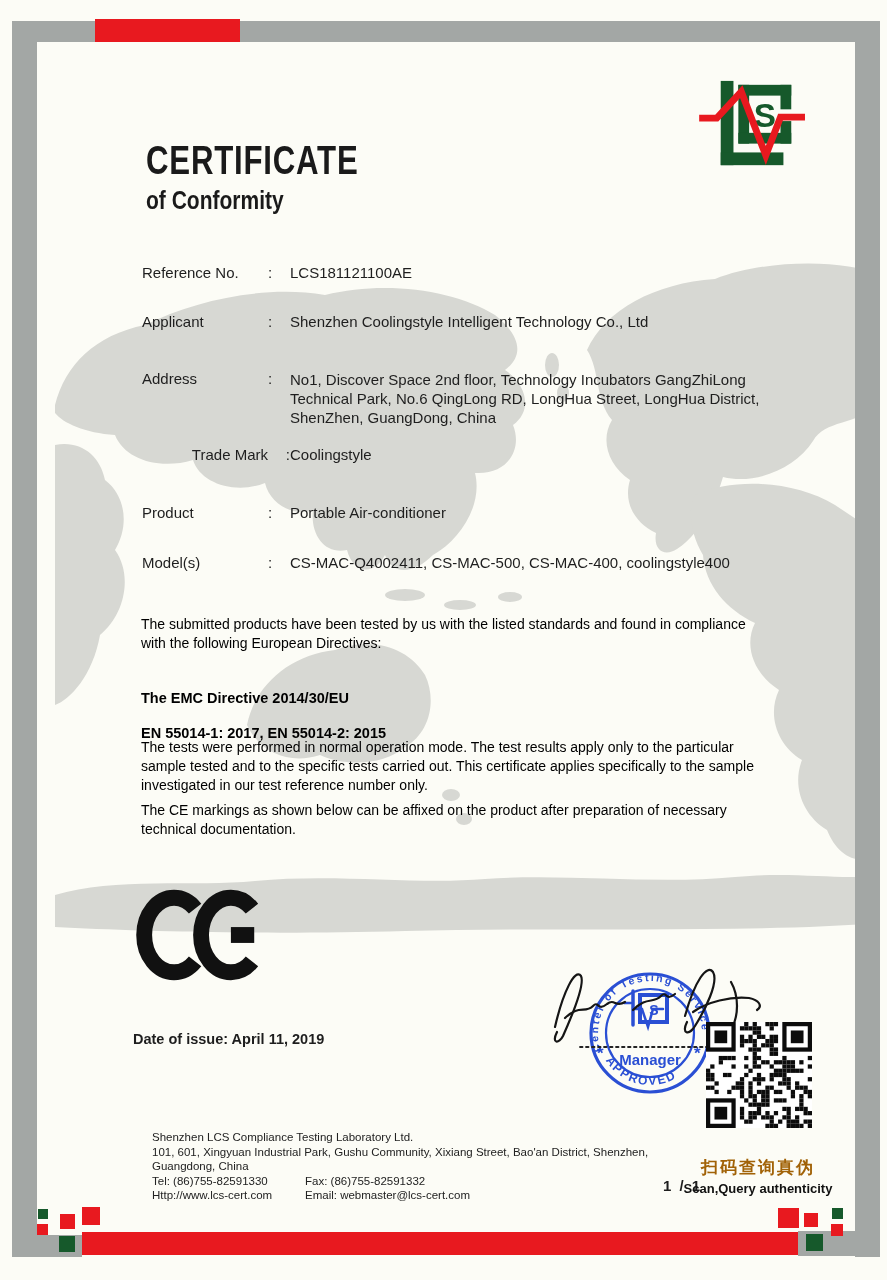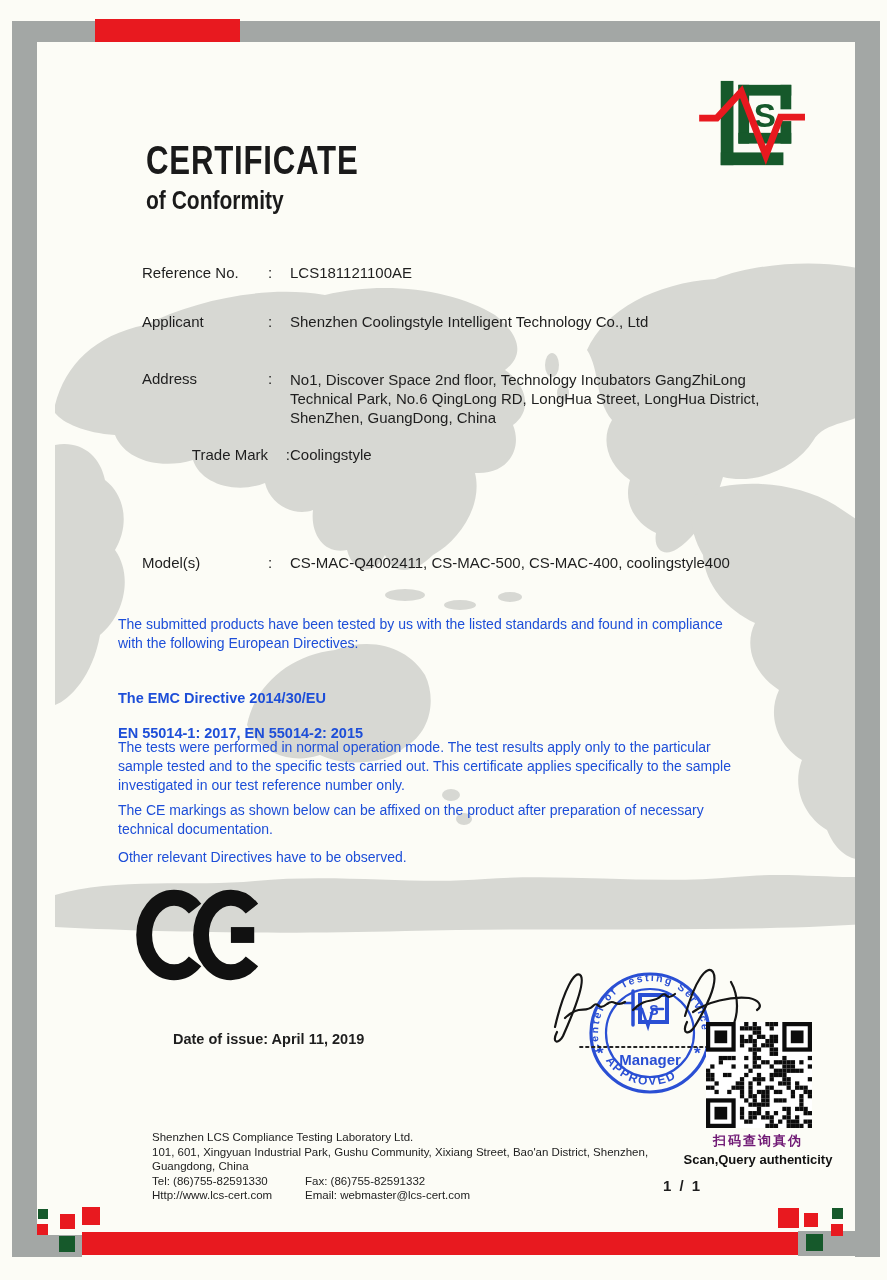--- a/index.html
+++ b/index.html
@@ -28,31 +28,31 @@
          letter-spacing:1px;transform:scaleX(0.78);transform-origin:left top;
          color:#1a1a1a;z-index:3;white-space:nowrap;}
   .subtitle{position:absolute;left:146px;top:186px;font-size:25px;font-weight:bold;
          transform:scaleX(0.84);transform-origin:left top;color:#1a1a1a;z-index:3;white-space:nowrap;}
   
   .field{position:absolute;left:142px;font-size:15px;font-weight:normal;z-index:3;white-space:nowrap;}
   .f-label{display:inline-block;width:126px;vertical-align:top;}
   .f-colon{display:inline-block;width:22px;vertical-align:top;}
   .f-value{display:inline-block;vertical-align:top;white-space:pre-line;max-width:505px;}
   
-  .para{position:absolute;left:118px;font-size:14px;line-height:19px;color:#1d4ed8;
+  .para{position:absolute;left:141px;font-size:14px;line-height:19px;color:#000000;
         white-space:pre-line;z-index:3;}
   .para.bold{font-weight:bold;font-size:14.5px;margin-top:27px;}
   
   .ce{position:absolute;left:133px;top:888px;z-index:3;}
-  .date-issue{position:absolute;left:133px;top:1031px;font-size:14.5px;font-weight:bold;z-index:3;margin-left:40px;}
+  .date-issue{position:absolute;left:133px;top:1031px;font-size:14.5px;font-weight:bold;z-index:3;}
   
   .stamp{position:absolute;left:535px;top:952px;z-index:4;}
   .qr-wrap{position:absolute;left:706px;top:1022px;width:106px;height:106px;z-index:5;background:#fff;}
   .qr-captions{position:absolute;left:672px;top:1132px;width:172px;text-align:center;z-index:5;}
-  .qr-zh{font-size:13px;font-weight:bold;letter-spacing:2px;color:#701a75;}
+  .qr-zh{font-size:17px;font-weight:bold;letter-spacing:2px;color:#a16207;margin-top:24px;}
   .qr-en{font-size:13px;font-weight:bold;color:#111;margin-top:2px;}
   
   .footer{position:absolute;left:152px;top:1130px;font-size:11.5px;line-height:14.6px;
           color:#222;z-index:3;}
   .f-row{display:flex;align-items:center;}
   .f-col1{width:153px;}
   .page-num{position:absolute;left:663px;top:1177px;font-size:15px;font-weight:bold;
             letter-spacing:2px;z-index:3;}
 </style>
 </head>
@@ -122,34 +122,36 @@
     <span class="f-label">Applicant</span><span class="f-colon">:</span><span class="f-value">Shenzhen Coolingstyle Intelligent Technology Co., Ltd</span>
   </div>
   <div class="field" style="top:370px;">
     <span class="f-label">Address</span><span class="f-colon">:</span><span class="f-value" style="line-height:19px;">No1, Discover Space 2nd floor, Technology Incubators GangZhiLong
 Technical Park, No.6 QingLong RD, LongHua Street, LongHua District,
 ShenZhen, GuangDong, China</span>
   </div>
   <div class="field" style="top:446px;text-align:right;">
     <span class="f-label">Trade Mark</span><span class="f-colon">:</span><span class="f-value">Coolingstyle</span>
   </div>
+  <div class="field" style="top:504px;">
+    <span class="f-label">Product</span><span class="f-colon">:</span><span class="f-value">Portable Air-conditioner</span>
+  </div>
   <div class="field" style="top:554px;">
     <span class="f-label">Model(s)</span><span class="f-colon">:</span><span class="f-value">CS-MAC-Q4002411, CS-MAC-500, CS-MAC-400, coolingstyle400</span>
   </div>
 
   <div class="para" style="top:615px;">The submitted products have been tested by us with the listed standards and found in compliance
 with the following European Directives:</div>
   <div class="para bold" style="top:662px;">The EMC Directive 2014/30/EU</div>
   <div class="para bold" style="top:697px;">EN 55014-1: 2017, EN 55014-2: 2015</div>
   <div class="para" style="top:738px;">The tests were performed in normal operation mode. The test results apply only to the particular
 sample tested and to the specific tests carried out. This certificate applies specifically to the sample
 investigated in our test reference number only.</div>
   <div class="para" style="top:801px;">The CE markings as shown below can be affixed on the product after preparation of necessary
 technical documentation.</div>
-  <div class="para" style="top:848px;">Other relevant Directives have to be observed.</div>
 
   <svg class="ce" width="138" height="94" viewBox="0 0 148 100">
     <path d="M 66.6,21.7 A 32,40 0 1 0 66.6,78.3" fill="none" stroke="#111" stroke-width="17"></path>
     <path d="M 127.6,21.7 A 32,40 0 1 0 127.6,78.3" fill="none" stroke="#111" stroke-width="17"></path>
     <rect x="105" y="41.5" width="25" height="17" fill="#111"></rect>
   </svg>
 
   <div class="date-issue">Date of issue: April 11, 2019</div>
 
   <svg class="stamp" width="255" height="165" viewBox="0 0 255 165">

